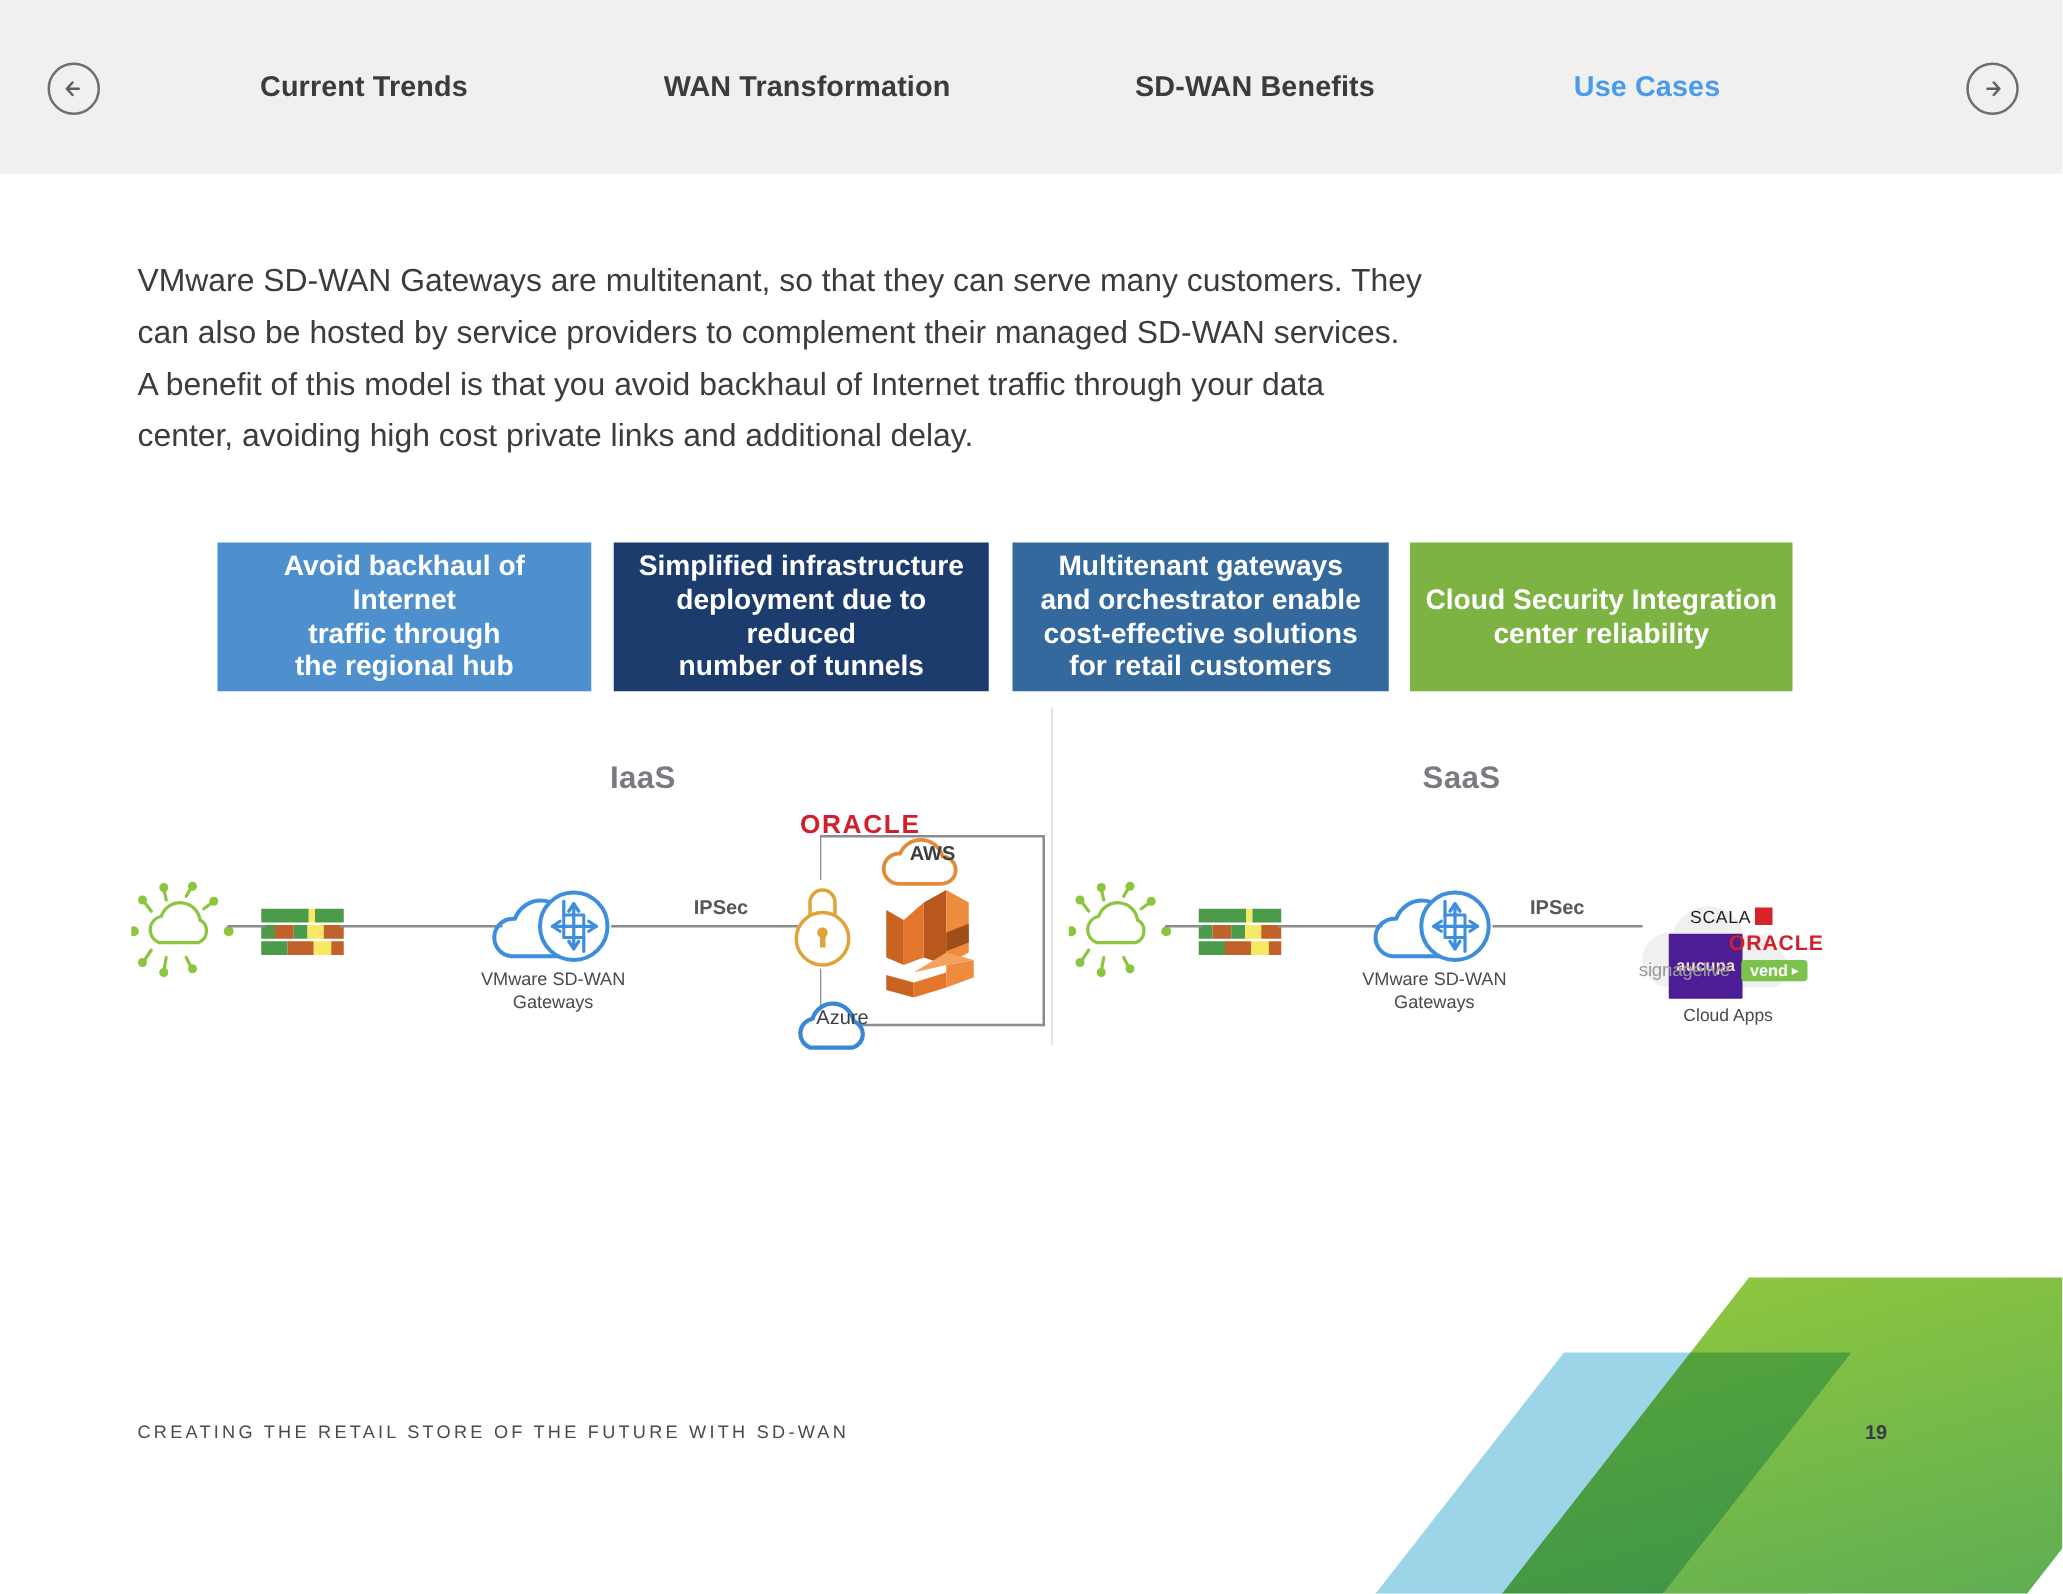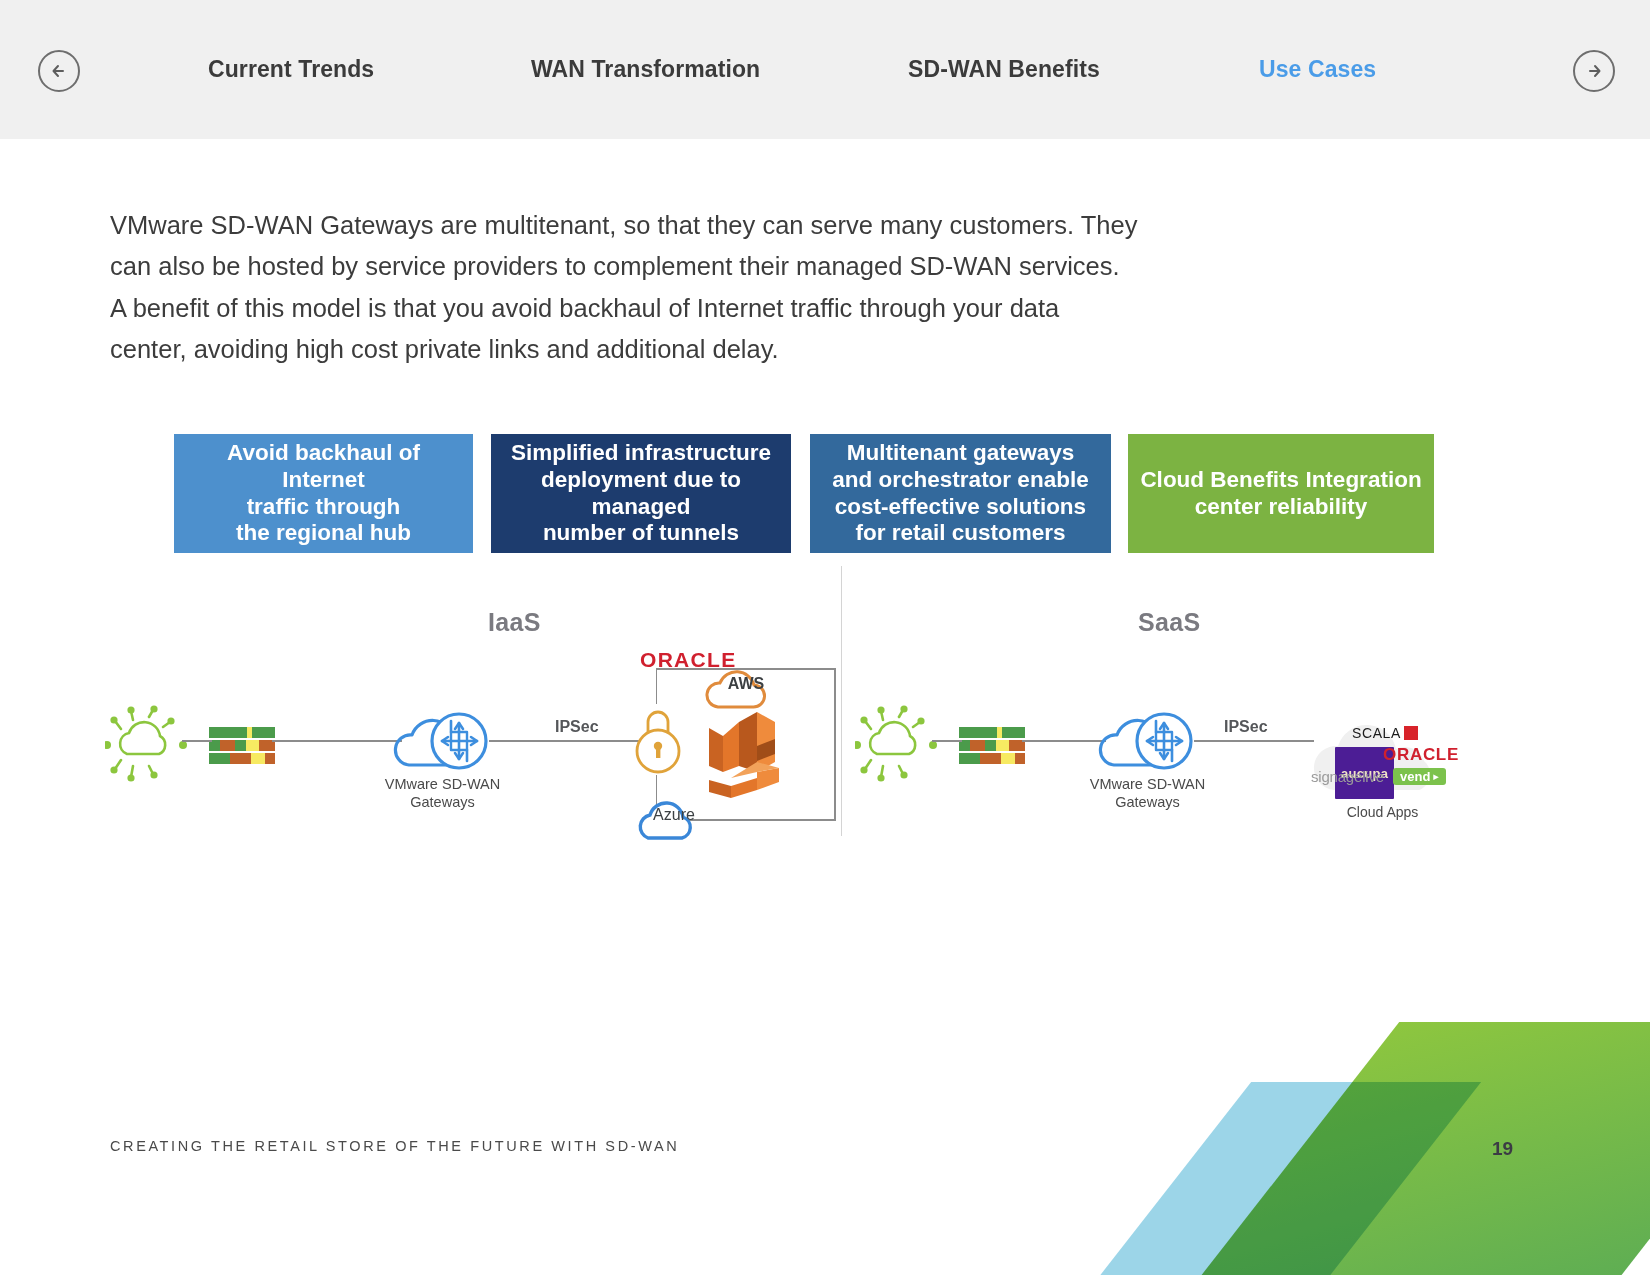--- a/index.html
+++ b/index.html
@@ -76,21 +76,21 @@
   .linkstack .row{position:absolute;height:11px;display:flex;}
   .linkstack .seg{height:11px;}
 
   
   .footer-text{
     position:absolute;left:110px;top:1138px;
     font-size:14.5px;letter-spacing:2.6px;color:#4a4a4a;font-weight:500;
   }
   .pagenum{
     position:absolute;left:1492px;top:1138px;
-    font-size:19px;font-weight:bold;color:#3b3b44;
+    font-size:16px;font-weight:bold;color:#3b3b44;
   }
   .corner{
     position:absolute;left:1080px;top:1010px;width:570px;height:265px;
     overflow:hidden;pointer-events:none;
   }
   .para-green{
     position:absolute;left:120px;top:12px;width:420px;height:255px;
     background:linear-gradient(160deg,#8dc63f 0%,#5fae53 100%);
     transform:skewX(-38deg);transform-origin:bottom left;
   }
@@ -129,35 +129,35 @@
     <div class="cbox" style="left: 174px; top: 434px; width: 299px; height: 119px; background: rgb(77, 144, 205);">
       <div>
         <div>Avoid backhaul of Internet</div>
         <div>traffic through</div>
         <div>the regional hub</div>
       </div>
     </div>
     <div class="cbox" style="left: 491px; top: 434px; width: 300px; height: 119px; background: rgb(29, 60, 110);">
       <div>
         <div>Simplified infrastructure</div>
-        <div>deployment due to managed</div>
+        <div>deployment due to reduced</div>
         <div>number of tunnels</div>
       </div>
     </div>
     <div class="cbox" style="left: 810px; top: 434px; width: 301px; height: 119px; background: rgb(51, 105, 156);">
       <div>
         <div>Multitenant gateways</div>
         <div>and orchestrator enable</div>
         <div>cost-effective solutions</div>
         <div>for retail customers</div>
       </div>
     </div>
     <div class="cbox" style="left: 1128px; top: 434px; width: 306px; height: 119px; background: rgb(124, 179, 66);">
       <div>
-        <div>Cloud Benefits Integration</div>
+        <div>Cloud Security Integration</div>
         <div>center reliability</div>
       </div>
     </div>
   </div>
 
 <div class="boxes">
 
   <div class="sect-title" style="left:488px;top:608px;">IaaS</div>
   <div class="sect-title" style="left:1138px;top:608px;">SaaS</div>
   <div class="divider" style="left:841px;top:566px;height:270px;"></div>

